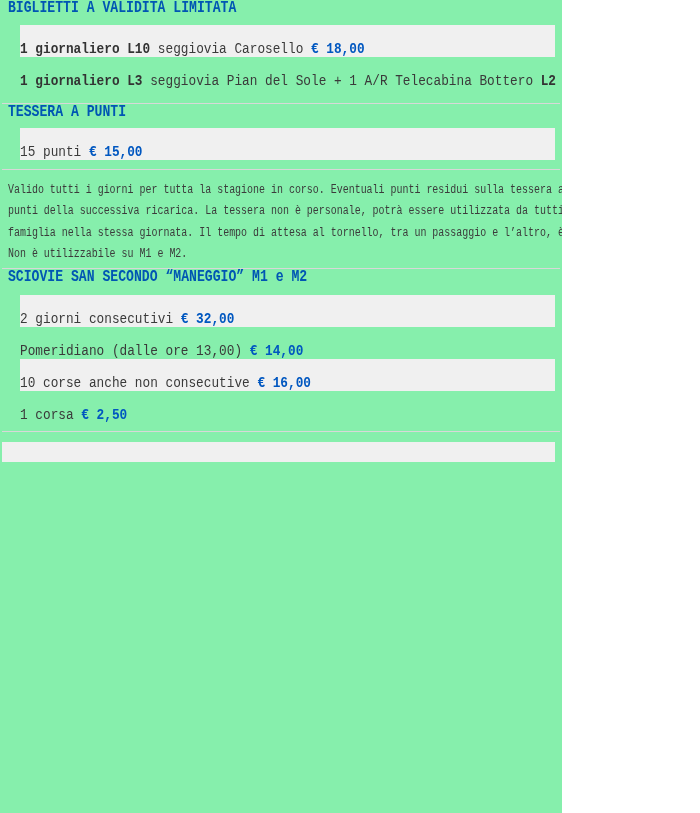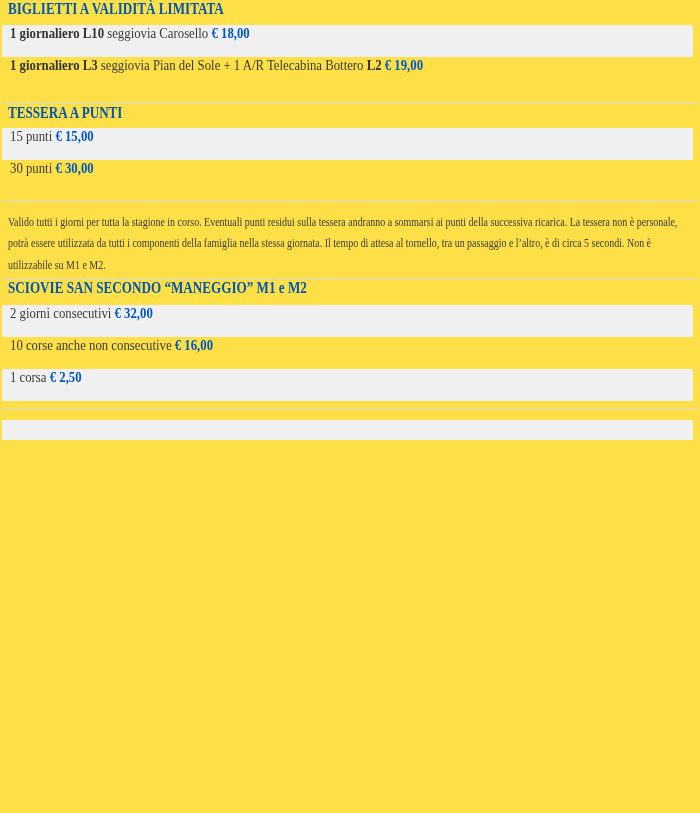--- a/index.html
+++ b/index.html
@@ -1,45 +1,45 @@
 <!DOCTYPE html>
 <html><head>
 <meta charset="utf-8">
 <style>
   html, body { margin: 0; padding: 0; background: #ffffff; }
   .page {
     position: relative;
-    width: 700px;
+    width: 562px;
     height: 813px;
     overflow: hidden;
-    background: #fde047;
-    font-family: Liberation Serif, serif;
+    background: #86efac;
+    font-family: Liberation Mono, monospace;
   }
   h2.sec-title {
     margin: 0 0 0 8px;
     font-size: 16px;
     line-height: 17px;
     font-weight: 700;
     color: #0056b3;
     white-space: nowrap;
     transform: scaleX(0.82);
     transform-origin: 0 0;
   }
   .t1 { margin-top: 4px; }
   .t2 { margin-top: 34px; }
   .t3 { margin-top: 29px; }
   .rows { margin: 8px 7px 0 2px; }
   .rows-tight { margin-top: 7px; }
   .rows-s3 { margin-top: 9px; }
   .row {
     height: 32px;
     display: flex;
-    align-items: flex-start;
-    padding-left: 8px;
+    align-items: flex-end;
     box-sizing: border-box;
+    margin-left: 18px;
   }
   .rows .row:nth-child(odd) { background: #f0f0f0; }
   .row-inner {
     display: inline-block;
     white-space: nowrap;
     font-size: 14.5px;
     color: #3a3a3a;
     transform: scaleX(0.88);
     transform-origin: 0 50%;
   }
@@ -87,34 +87,34 @@
       </div>
     <hr class="div">
   </section>
 
   <section>
     <h2 class="sec-title t2">TESSERA A PUNTI</h2>
     <div class="rows rows-tight">
         <div class="row">
           <span class="row-inner"><span class="lbl">15 punti</span> <span class="price">€ 15,00</span></span>
         </div>
-        <div class="row">
-          <span class="row-inner"><span class="lbl">30 punti</span> <span class="price">€ 30,00</span></span>
-        </div>
       </div>
     <hr class="div div-tight">
     <p class="note">Valido tutti i giorni per tutta la stagione in corso. Eventuali punti residui sulla tessera andranno a sommarsi ai punti della successiva ricarica. La tessera non è personale, potrà essere utilizzata da tutti i componenti della famiglia nella stessa giornata. Il tempo di attesa al tornello, tra un passaggio e l’altro, è di circa 5 secondi. Non è utilizzabile su M1 e M2.</p>
     <hr class="div div-note">
   </section>
 
   <section>
     <h2 class="sec-title t3">SCIOVIE SAN SECONDO “MANEGGIO” M1 e M2</h2>
     <div class="rows rows-s3">
         <div class="row">
           <span class="row-inner"><span class="lbl">2 giorni consecutivi</span> <span class="price">€ 32,00</span></span>
+        </div>
+        <div class="row">
+          <span class="row-inner"><span class="lbl">Pomeridiano (dalle ore 13,00)</span> <span class="price">€ 14,00</span></span>
         </div>
         <div class="row">
           <span class="row-inner"><span class="lbl">10 corse anche non consecutive</span> <span class="price">€ 16,00</span></span>
         </div>
         <div class="row">
           <span class="row-inner"><span class="lbl">1 corsa</span> <span class="price">€ 2,50</span></span>
         </div>
       </div>
     <hr class="div div-end">
   </section>

